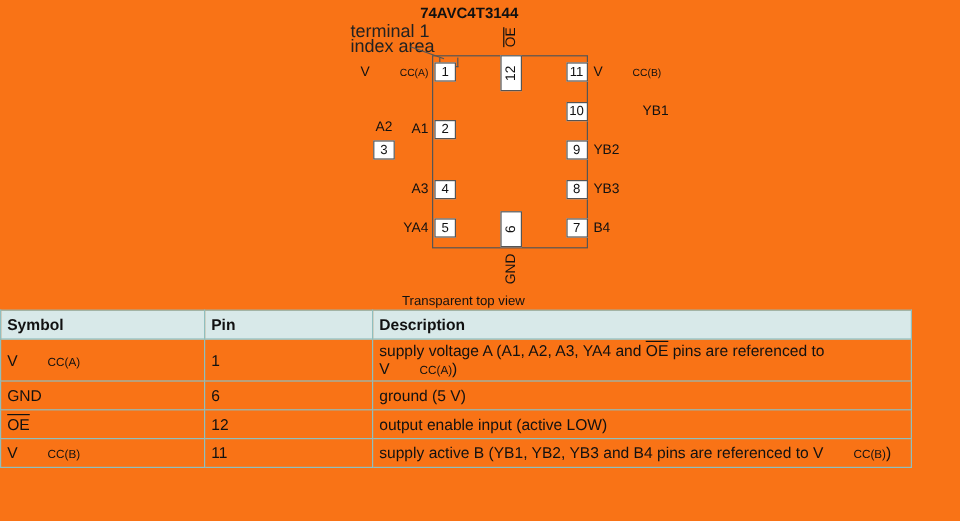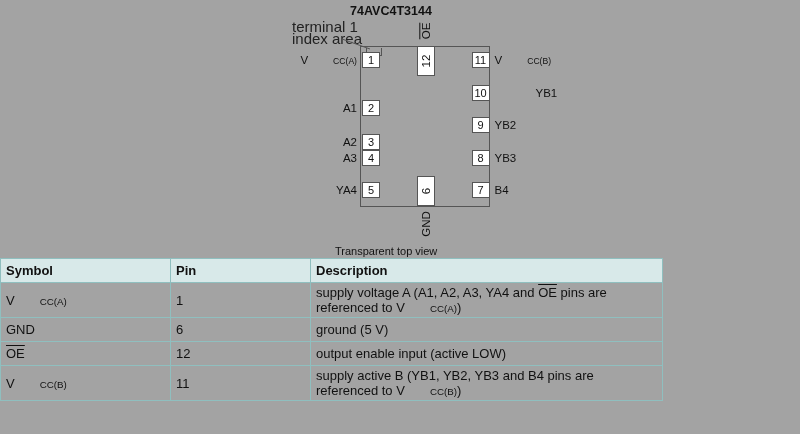--- a/index.html
+++ b/index.html
@@ -1,17 +1,17 @@
 <!DOCTYPE html>
 <html style="--table-border: #8fbfbf; --table-header-bg: #d8e9e9; --diagram-line: #555555;"><head>
 <meta charset="utf-8">
 <style>
   * { margin:0; padding:0; box-sizing:border-box; }
   body { font-family:"Liberation Sans", sans-serif; background:#fff; color:#111; }
-  .page { position:relative; width:800px; height:434px; background:#a3a3a3; overflow:hidden; }
+  .page { position:relative; width:800px; height:434px; background:#f97316; overflow:hidden; }
 
   
   .diagram { position:absolute; inset:0; }
   .title { position:absolute; left:291px; top:4px; width:200px; text-align:center;
            font-weight:bold; font-size:12.5px; }
   .annot { position:absolute; left:292px; top:21px; font-size:15px; line-height:12px; color:#222; }
   .pointer { position:absolute; left:340px; top:37px; }
   .package { position:absolute; left:360px; top:46px; width:130px; height:161px;
              border:1.5px solid var(--diagram-line, #555); }
   .notch { position:absolute; left:366px; top:47.5px; width:16px; height:8px;
@@ -34,21 +34,21 @@
              display:flex; align-items:center; justify-content:center; }
   .rot { display:inline-block; transform:rotate(-90deg); white-space:nowrap; font-size:11.5px; }
   .caption { position:absolute; left:335px; top:245px; width:180px; text-align:left;
              font-size:11px; }
 
   
   .sub { font-size:0.75em; position:relative; top:0;padding-left:25px; }
   .ovl { text-decoration:overline; }
 
   
-  .pin-table { position:absolute; left:0; top:258px; width:663px; border-collapse:collapse;
+  .pin-table { position:absolute; left:0; top:258px; width:760px; border-collapse:collapse;
                table-layout:fixed; font-size:13px; }
   .pin-table th, .pin-table td { border:1px solid var(--table-border, #8fbfbf);
                padding:2px 5px; height:24px; text-align:left; vertical-align:middle; }
   .pin-table th { background:var(--table-header-bg, #d8e9e9); font-weight:bold; }
   .col-symbol { width:170px; }
   .col-pin { width:140px; }
 </style>
 </head>
 <body>
 
@@ -85,21 +85,21 @@
 
     <div>
         <div class="pin-row left" style="top: 52px;">
           <span><span>V</span><span class="sub">CC(A)</span></span>
           <span class="pin-box">1</span>
         </div>
         <div class="pin-row left" style="top: 100px; justify-content: flex-end;">
           <span><span>A1</span></span>
           <span class="pin-box">2</span>
         </div>
-        <div class="pin-row left" style="top: 134px;">
+        <div class="pin-row left" style="top: 117px; flex-direction: column;">
           <span><span>A2</span></span>
           <span class="pin-box">3</span>
         </div>
         <div class="pin-row left" style="top: 149.5px;">
           <span><span>A3</span></span>
           <span class="pin-box">4</span>
         </div>
         <div class="pin-row left" style="top: 182px;">
           <span><span>YA4</span></span>
           <span class="pin-box">5</span>

